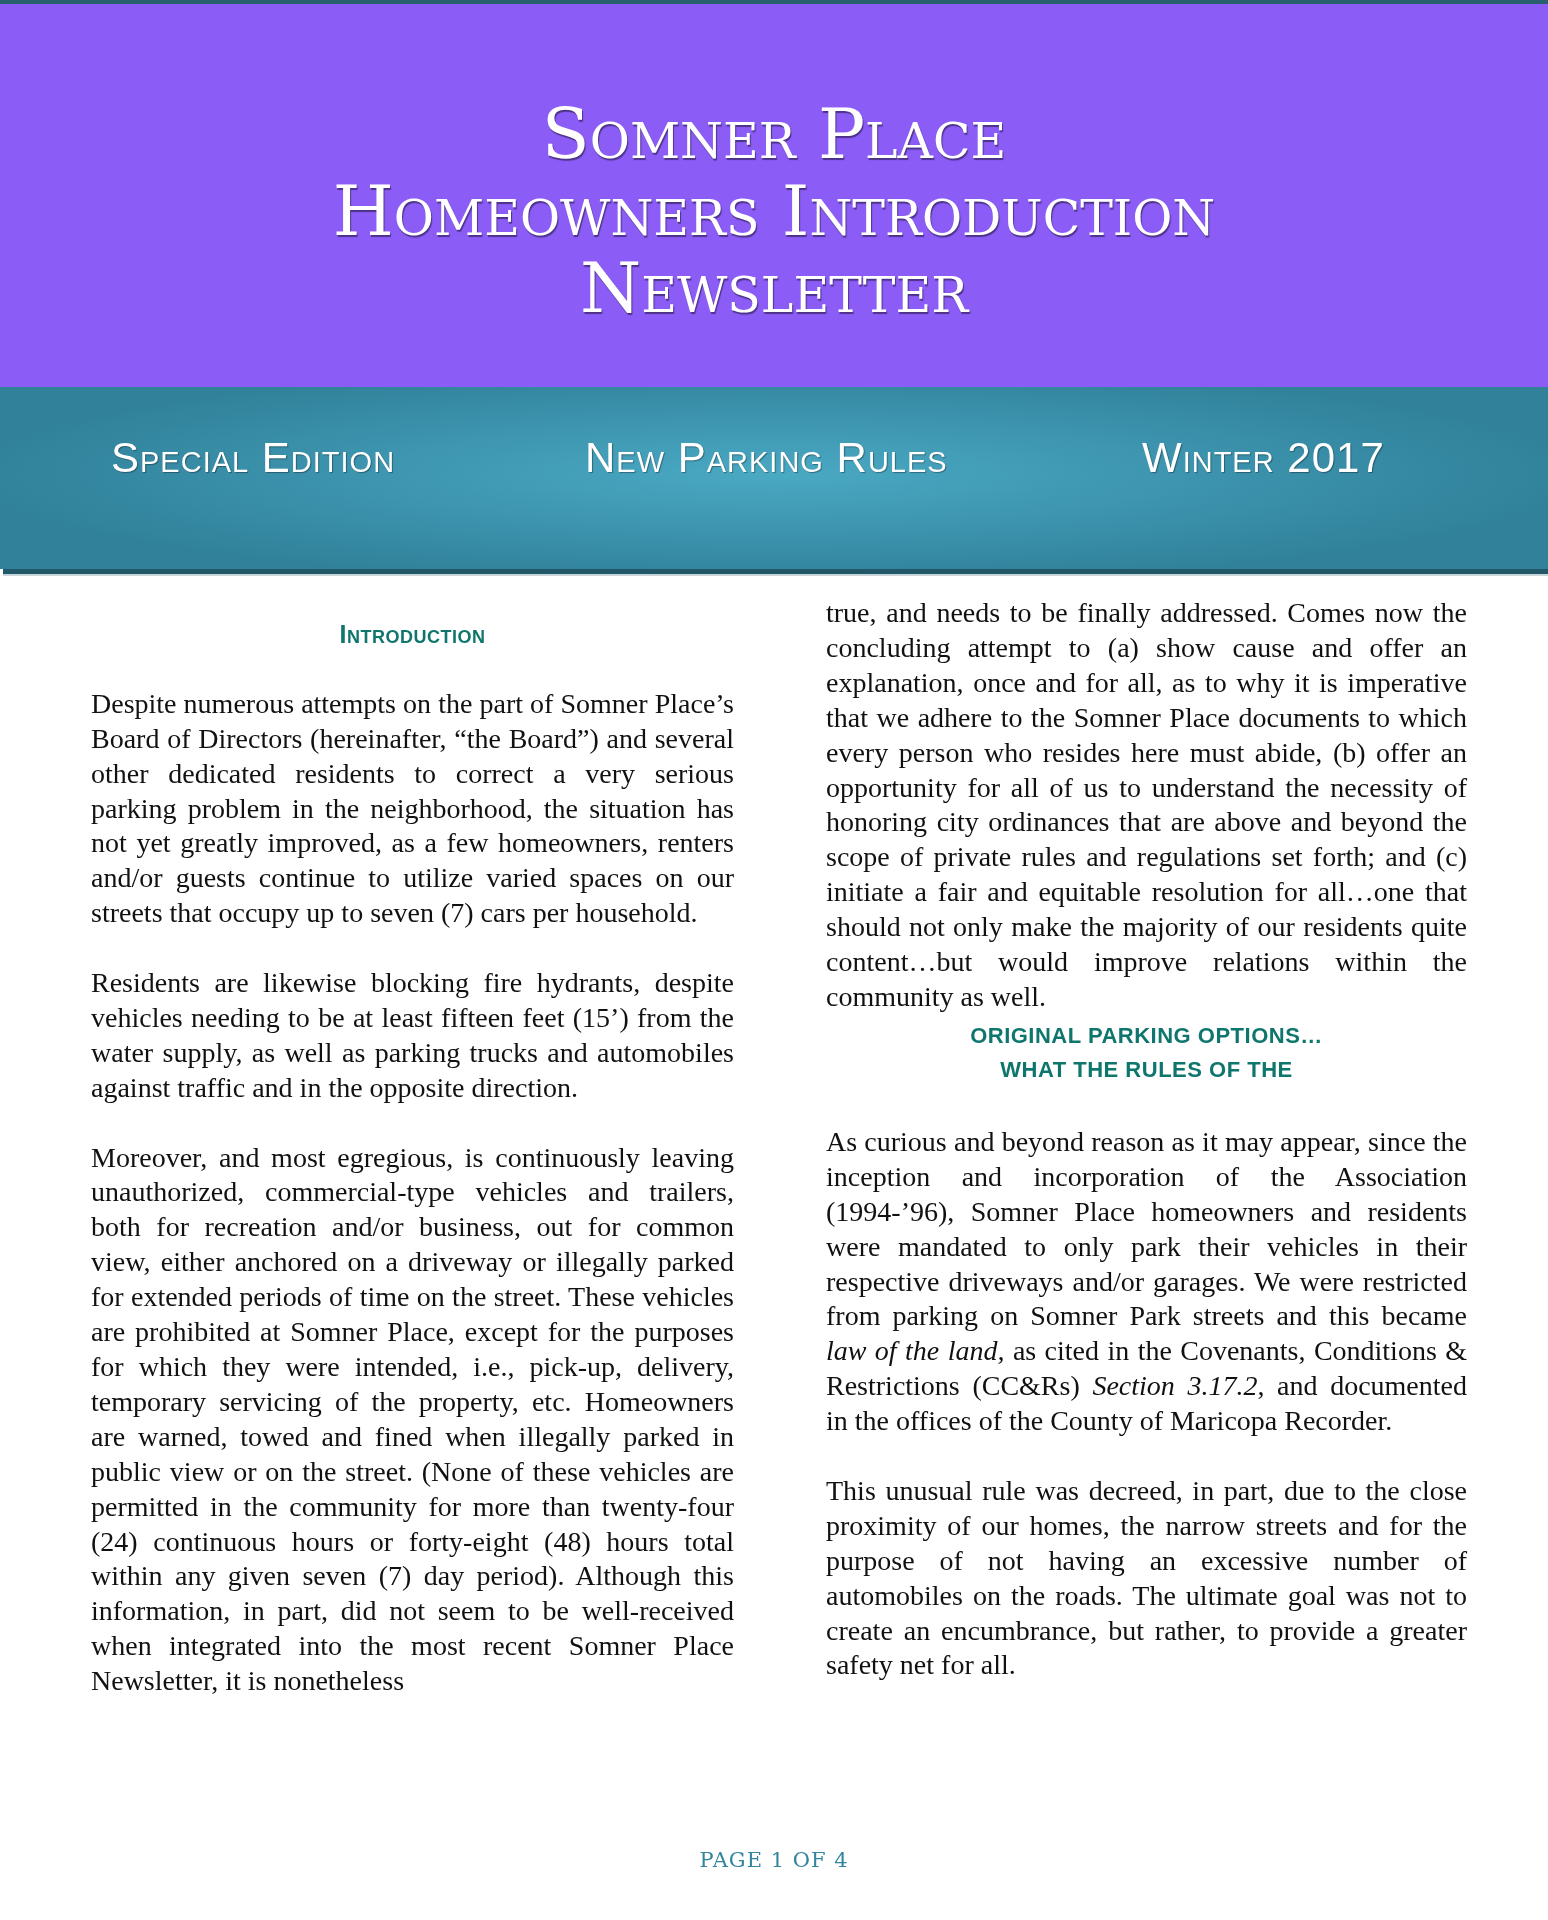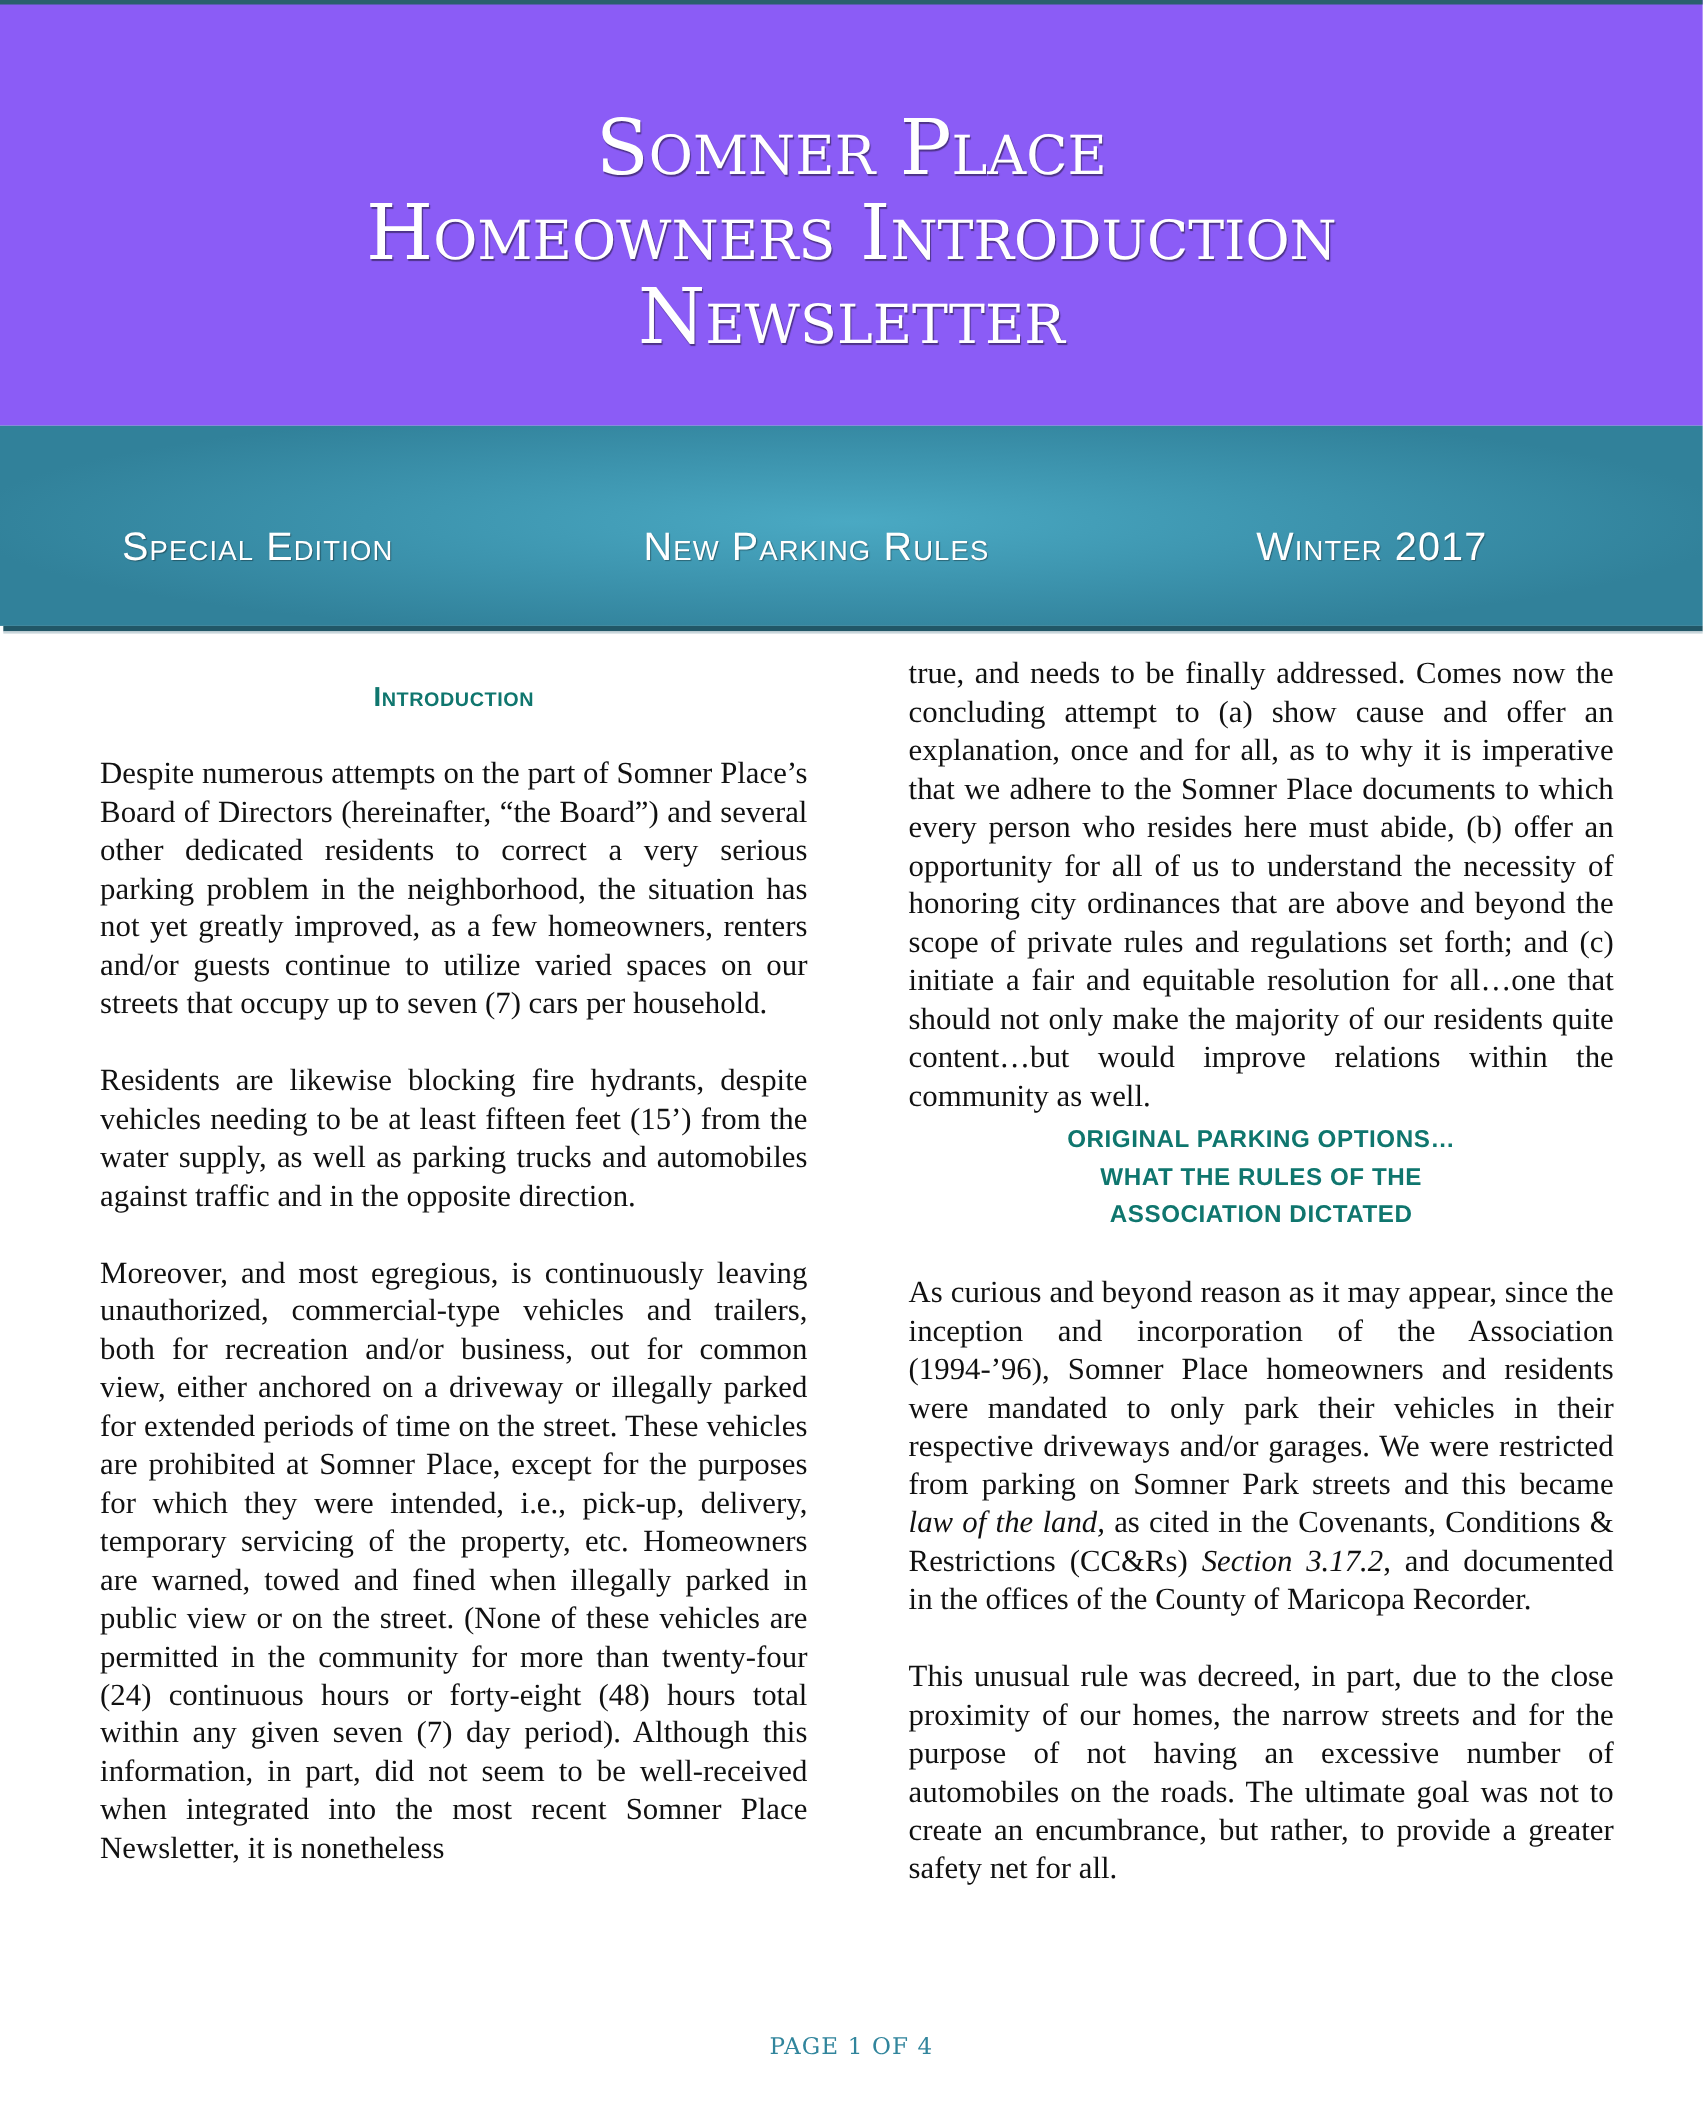--- a/index.html
+++ b/index.html
@@ -48,25 +48,25 @@
     background: #215767;
   }
   .subband-shadow {
     position: absolute;
     left: 3px; top: 574px;
     width: 1545px; height: 2px;
     background: #c8d6db;
   }
   .sub-item {
     position: absolute;
-    top: 474px;
+    top: 435px;
     color: #ffffff;
     font-family: "Liberation Sans", sans-serif;
     font-variant: small-caps;
-    font-size: 36px;
+    font-size: 42px;
     line-height: 46px;
     letter-spacing: 1px;
     white-space: nowrap;
     text-shadow: 1px 1px 1px rgba(0,0,0,0.35);
     font-weight: normal;
   }
   .sub-left { left: 111px; }
   .sub-center { left: 585px; }
   .sub-right { left: 1142px; }
 
@@ -144,19 +144,18 @@
   <p>Despite numerous attempts on the part of Somner Place’s Board of Directors (hereinafter, “the Board”) and several other dedicated residents to correct a very serious parking problem in the neighborhood, the situation has not yet greatly improved, as a few homeowners, renters and/or guests continue to utilize varied spaces on our streets that occupy up to seven (7) cars per household.</p>
   <p>Residents are likewise blocking fire hydrants, despite vehicles needing to be at least fifteen feet (15’) from the water supply, as well as parking trucks and automobiles against traffic and in the opposite direction.</p>
   <p class="last">Moreover, and most egregious, is continuously leaving unauthorized, commercial-type vehicles and trailers, both for recreation and/or business, out for common view, either anchored on a driveway or illegally parked for extended periods of time on the street.  These vehicles are prohibited at Somner Place, except for the purposes for which they were intended, i.e., pick-up, delivery, temporary servicing of the property, etc.  Homeowners are warned, towed and fined when illegally parked in public view or on the street.  (None of these vehicles are permitted in the community for more than twenty-four (24) continuous hours or forty-eight (48) hours total within any given seven (7) day period).  Although this information, in part, did not seem to be well-received when integrated into the most recent Somner Place Newsletter, it is nonetheless</p>
 </section>
 
 <section class="column col-right">
   <p style="margin-bottom:0;">true, and needs to be finally addressed.  Comes now the concluding attempt to (a) show cause and offer an explanation, once and for all, as to why it is imperative that we adhere to the Somner Place documents to which every person who resides here must abide, (b) offer an opportunity for all of us to understand the necessity of honoring city ordinances that are above and beyond the scope of private rules and regulations set forth; and (c) initiate a fair and equitable resolution for all…one that should not only make the majority of our residents quite content…but would improve relations within the community as well.</p>
   <h2 class="section-heading h-orig">
     <span>Original Parking Options…</span>
     <span>What the Rules of the</span>
-    <span>Association Dictated</span>
   </h2>
   <p><span>As curious and beyond reason as it may appear, since the inception and incorporation of the Association (1994-’96), Somner Place homeowners and residents were mandated to only park their vehicles in their respective driveways and/or garages.  We were restricted from parking on Somner Park streets and this became </span><em>law of the land,</em><span> as cited in the Covenants, Conditions &amp; Restrictions (CC&amp;Rs) </span><em>Section 3.17.2</em><span>, and documented in the offices of the County of Maricopa Recorder.</span></p>
   <p class="last">This unusual rule was decreed, in part, due to the close proximity of our homes, the narrow streets and for the purpose of not having an excessive number of automobiles on the roads.  The ultimate goal was not to create an encumbrance, but rather, to provide a greater safety net for all.</p>
 </section>
 
 <footer class="footer">Page 1 of 4</footer>
 
 </body></html>

